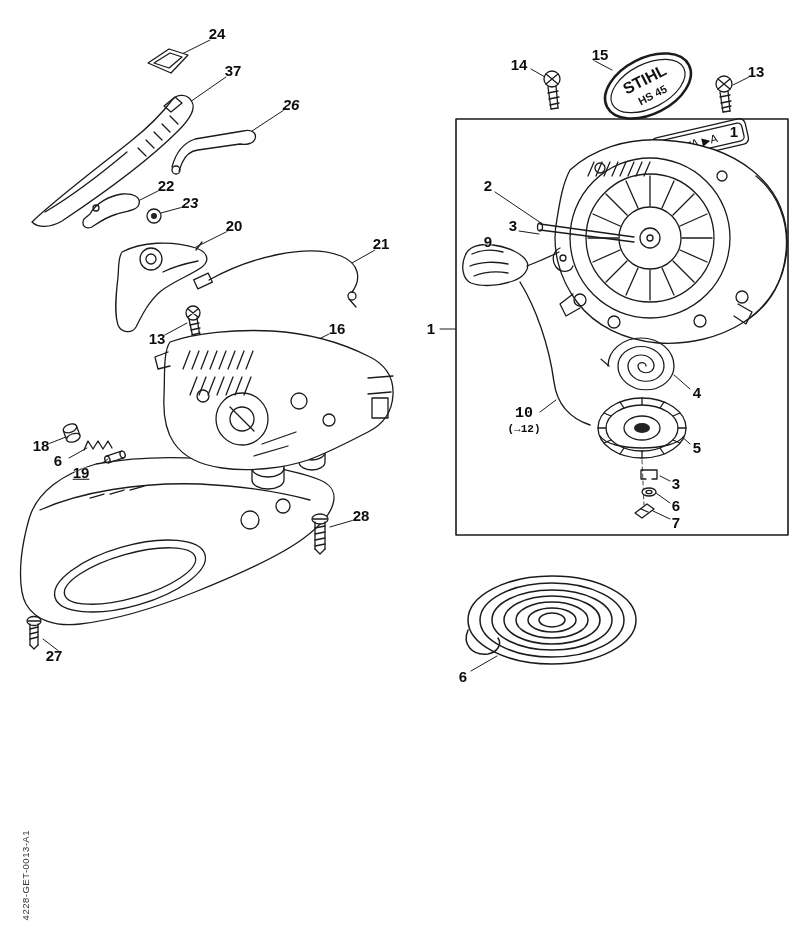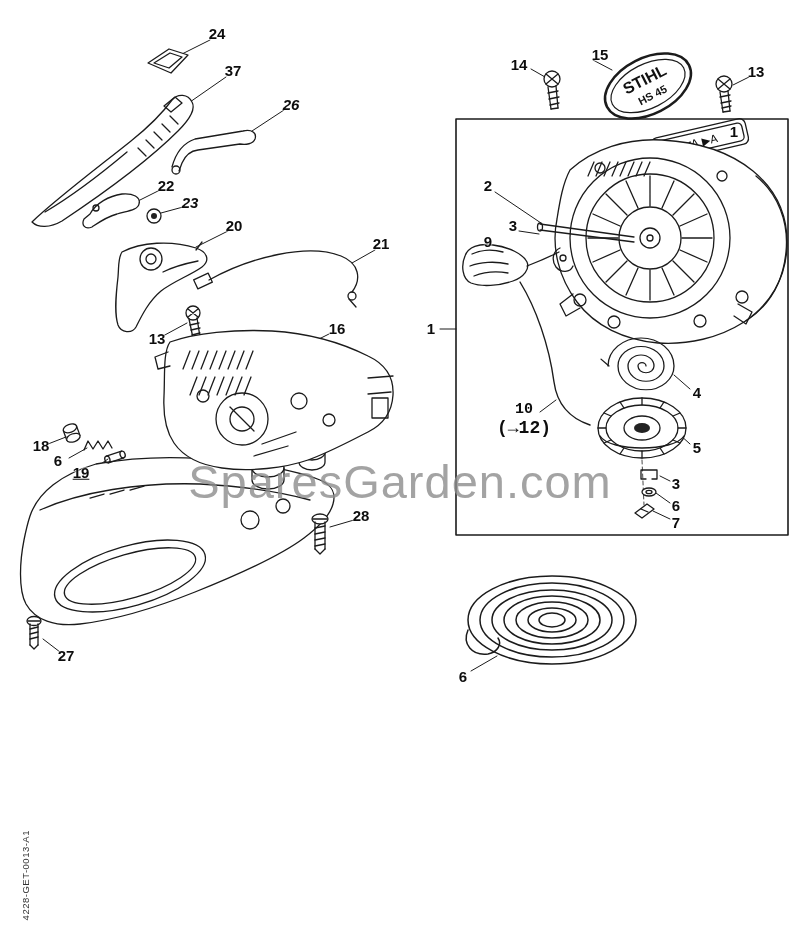--- a/index.html
+++ b/index.html
@@ -8,21 +8,21 @@
     font-family:"Liberation Sans",sans-serif;color:#111;
   }
   #stage{position:absolute;inset:0;}
   #line-art{position:absolute;left:0;top:0;}
   .callout{
     position:absolute;transform:translate(-50%,-50%);
     font-size:15px;font-weight:700;color:#0d0d0d;line-height:1.1;
     text-align:center;white-space:nowrap;
     text-shadow:0 0 2px #fff,0 0 2px #fff;
   }
-  .callout .sub{font-size:18px;font-weight:700;}
+  .callout .sub{font-size:11px;font-weight:700;}
   #watermark{
     position:absolute;left:50%;top:481px;transform:translate(-50%,-50%);
     font-size:47px;font-weight:400;color:rgba(140,140,140,0.8);
     letter-spacing:1px;white-space:nowrap;pointer-events:none;z-index:5;
   }
   #doc-code{
     position:absolute;left:20px;bottom:16px;
     writing-mode:vertical-rl;transform:rotate(180deg);
     font-size:9.5px;color:#333;letter-spacing:.5px;z-index:6;
   }
@@ -281,37 +281,36 @@
     <ellipse cx="552" cy="620" rx="48" ry="24"></ellipse>
     <ellipse cx="552" cy="620" rx="36" ry="18"></ellipse>
     <ellipse cx="552" cy="620" rx="24" ry="12"></ellipse>
     <ellipse cx="552" cy="620" rx="13" ry="7"></ellipse>
     <path d="M468,630 C462,644 472,656 488,654 C498,652 502,644 498,638"></path>
   </g>
 
  </g>
 </svg>
 
-<div id="watermark">SparesGarden.com</div>
 <div id="doc-code">4228-GET-0013-A1</div>
 <div id="callout-layer">
       <div class="callout" style="left: 217px; top: 34px;">24</div>
       <div class="callout" style="left: 233px; top: 71px;">37</div>
       <div class="callout" style="left: 291px; top: 105px; font-style: italic;">26</div>
       <div class="callout" style="left: 166px; top: 186px;">22</div>
       <div class="callout" style="left: 190px; top: 203px; font-style: italic;">23</div>
       <div class="callout" style="left: 234px; top: 226px;">20</div>
       <div class="callout" style="left: 381px; top: 244px;">21</div>
       <div class="callout" style="left: 157px; top: 339px;">13</div>
       <div class="callout" style="left: 337px; top: 329px;">16</div>
       <div class="callout" style="left: 41px; top: 446px;">18</div>
       <div class="callout" style="left: 58px; top: 461px;">6</div>
       <div class="callout" style="left: 81px; top: 473px; text-decoration: underline;">19</div>
       <div class="callout" style="left: 361px; top: 516px;">28</div>
-      <div class="callout" style="left: 66px; top: 656px;">27</div>
+      <div class="callout" style="left: 54px; top: 656px;">27</div>
       <div class="callout" style="left: 519px; top: 65px;">14</div>
       <div class="callout" style="left: 600px; top: 55px;">15</div>
       <div class="callout" style="left: 756px; top: 72px;">13</div>
       <div class="callout" style="left: 734px; top: 132px;">1</div>
       <div class="callout" style="left: 488px; top: 186px;">2</div>
       <div class="callout" style="left: 513px; top: 226px;">3</div>
       <div class="callout" style="left: 488px; top: 242px;">9</div>
       <div class="callout" style="left: 431px; top: 329px;">1</div>
       <div class="callout" style="left: 697px; top: 393px;">4</div>
       <div class="callout" style="left: 524px; top: 420px; font-family: Liberation Mono, monospace;">10<div class="sub">(→12)</div></div>

